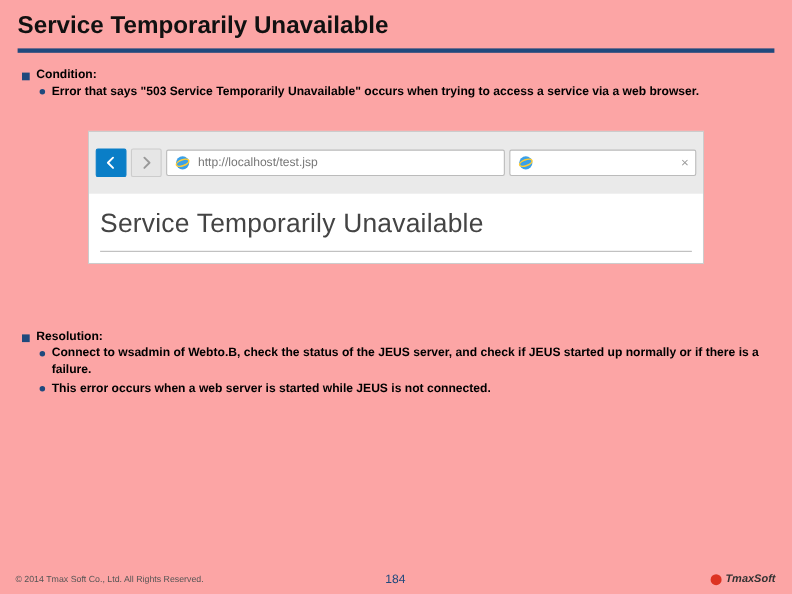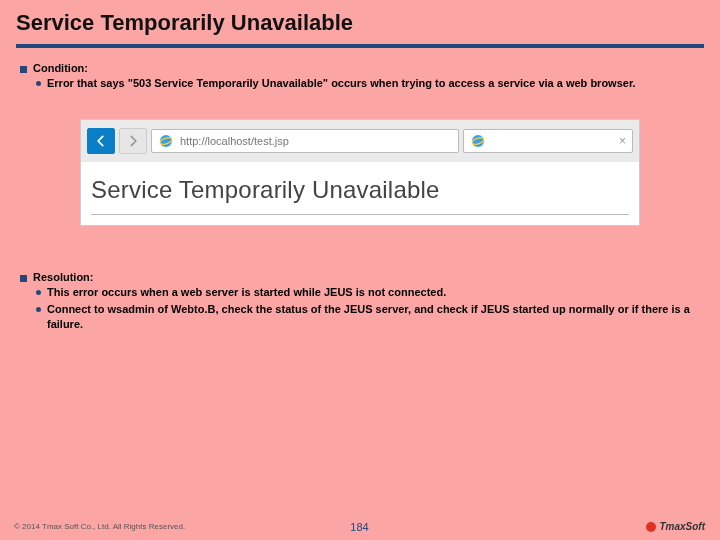--- a/index.html
+++ b/index.html
@@ -15,33 +15,33 @@
   .sec-head { display: flex; align-items: flex-start; gap: 6px; margin-top: 4px; }
   .sq { width: 7px; height: 7px; background: #1f497d; margin-top: 4px; flex: 0 0 auto; }
   .sec-title { font-weight: 800; }
 
   .bullet-line { display: flex; align-items: flex-start; gap: 6px; padding-left: 16px; margin-top: 2px; }
   .dot { width: 5px; height: 5px; border-radius: 50%; background: #1f497d; margin-top: 5px; flex: 0 0 auto; }
   .bullet-text { font-weight: 700; line-height: 1.35; }
 
   
   .browser { width: 560px; margin: 28px auto 0 auto; border: 1px solid #ccc; background: #f5f5f5; font-weight: 400; }
-  .br-top { background: #eaeaea; height: 42px; position: relative; display: flex; align-items: center; padding: 0 6px; gap: 4px; }
+  .br-top { background: #eaeaea; height: 56px; position: relative; display: flex; align-items: center; padding: 0 6px; gap: 4px; }
   .nav-btn { width: 28px; height: 26px; background: #e6e6e6; border: 1px solid #ccc; border-radius: 2px; display: flex; align-items: center; justify-content: center; }
   .nav-back { background: #0a7ec7; border-color: #0a7ec7; color: #fff; border-radius: 2px; }
   .arrow-svg { width: 14px; height: 14px; }
   .addr { flex: 1; background: #fff; border: 1px solid #bbb; height: 24px; display: flex; align-items: center; padding: 0 6px; gap: 6px; font-size: 11px; color: #777; border-radius: 2px; }
   .ie-icon { width: 16px; height: 16px; }
   .tabbox { width: 170px; height: 24px; background: #fff; border: 1px solid #bbb; display: flex; align-items: center; gap: 5px; padding: 0 6px; font-size: 10px; color: #333; border-radius: 2px; }
   .tab-x { margin-left: auto; color: #999; font-size: 12px; }
   .br-content { background: #fff; padding: 14px 10px 10px 10px; }
   .err-heading { font-family: Arial, sans-serif; font-size: 24px; font-weight: 400; color: #444; letter-spacing: 0.2px; }
   .hr { height: 1px; background: #bbb; margin-top: 10px; }
 
-  .resolution-block { margin-top: 45px; }
+  .resolution-block { margin-top: 60px; }
 
   .footer { position: absolute; bottom: 8px; left: 0; right: 1px; display: flex; align-items: center; justify-content: space-between; padding: 0 14px; font-size: 8px; }
   .copyright { color: #555; }
   .pagenum { color: #1f497d; font-weight: 400; font-size: 11px; position: absolute; left: 50%; transform: translateX(-50%); }
   .logo { display: flex; align-items: center; gap: 3px; }
   .logo-circle { width: 10px; height: 10px; border-radius: 50%; background: #d32; display:inline-block; }
   .logo-text { font-weight: 700; font-style: italic; font-size: 10px; color: #333; }
 </style>
 </head>
 <body>
@@ -97,25 +97,25 @@
       </div>
     </div>
 
     <div class="resolution-block">
       <div class="sec-head">
         <div class="sq"></div>
         <div class="sec-title">Resolution:</div>
       </div>
       <div class="bullet-line">
         <div class="dot"></div>
-        <div class="bullet-text">This error occurs when a web server is started while JEUS is not connected.</div>
+        <div class="bullet-text">Connect to wsadmin of Webto.B, check the status of the JEUS server, and check if JEUS started up normally or if there is a failure.</div>
       </div>
       <div class="bullet-line">
         <div class="dot"></div>
-        <div class="bullet-text">Connect to wsadmin of Webto.B, check the status of the JEUS server, and check if JEUS started up normally or if there is a failure.</div>
+        <div class="bullet-text">This error occurs when a web server is started while JEUS is not connected.</div>
       </div>
     </div>
 
   </div>
 
   <div class="footer">
     <div class="copyright">© 2014 Tmax Soft Co., Ltd. All Rights Reserved.</div>
     <div class="pagenum">184</div>
     <div class="logo">
       <span class="logo-circle"></span>

